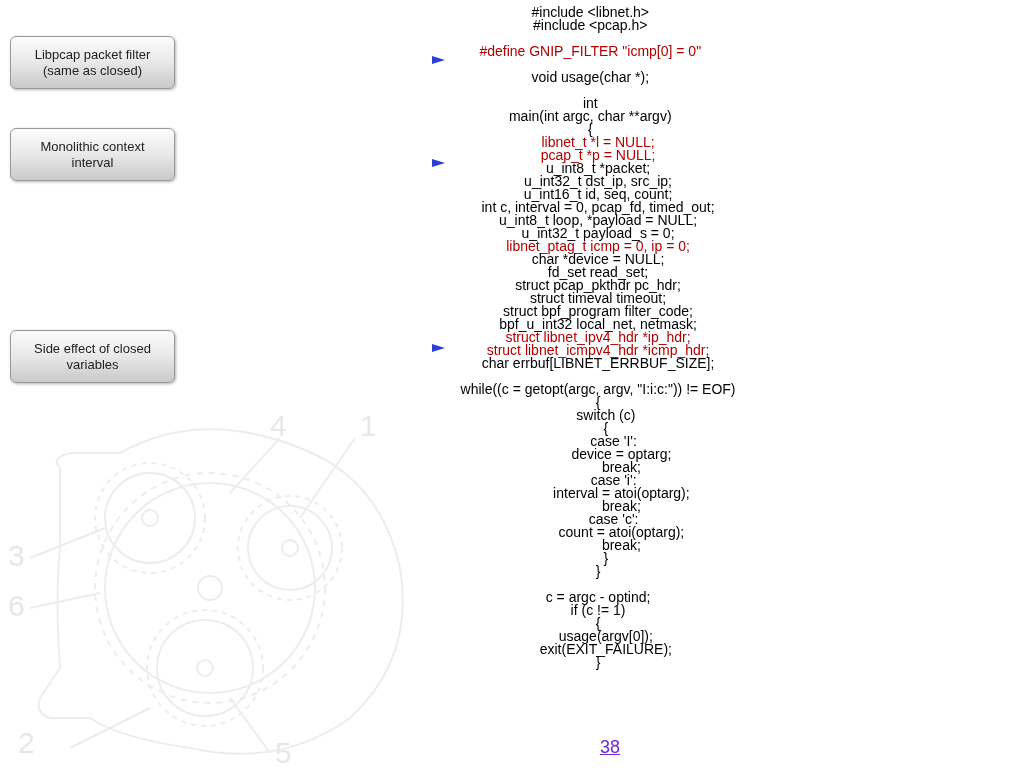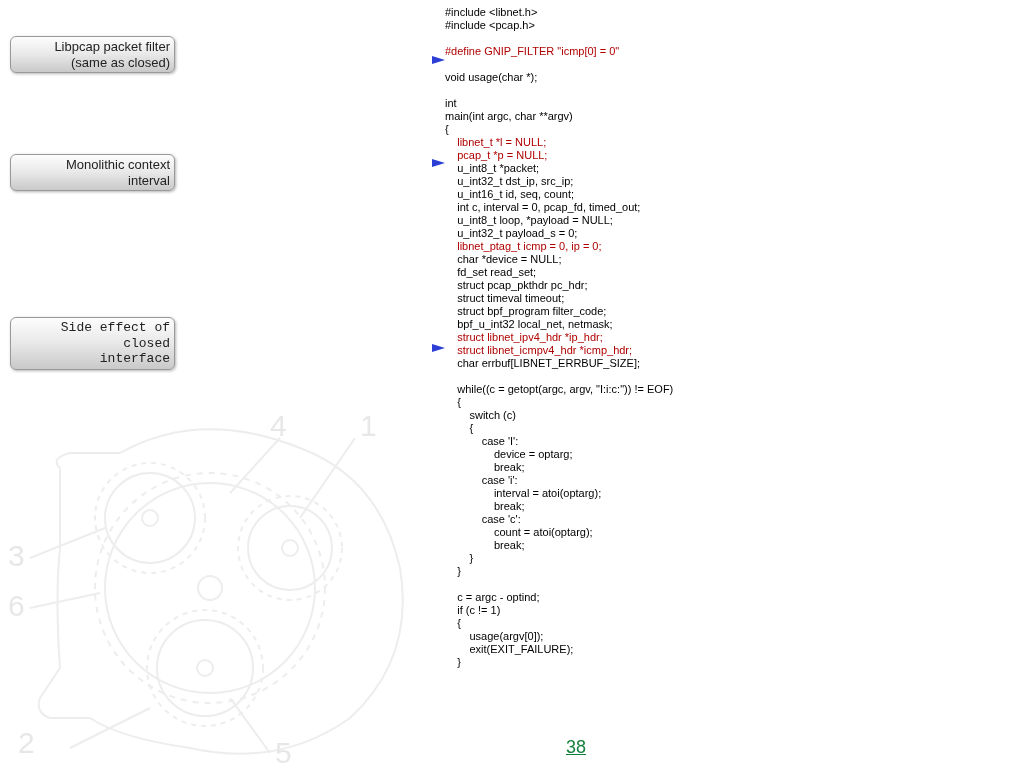--- a/index.html
+++ b/index.html
@@ -15,75 +15,76 @@
   .callout {
     position: absolute;
     left: 10px;
     width: 155px;
     background: linear-gradient(to bottom, #fdfdfd 0%, #e8e8e8 50%, #c9c9c9 100%);
     border: 1px solid #999;
     border-radius: 6px;
     box-shadow: 1px 1px 3px rgba(0,0,0,0.3);
     color: #222;
     font-size: 13px;
-    text-align: right;
-    padding: 2px 4px;
+    text-align: center;
+    padding: 10px 4px;
     line-height: 1.2;
   }
   .arrow-line {
     position: absolute;
     height: 0;
   }
   .arrow-line svg { display:block; }
   .code {
     position: absolute;
     left: 445px;
     top: 6px;
     font-family: Arial, Helvetica, sans-serif;
-    font-size: 11px;
+    font-size: 14px;
     line-height: 13px;
     white-space: pre;
     color: #000;
+    text-align: center;
   }
   .code .red { color: #b00000; }
   .gears {
     position: absolute;
     left: 0;
     bottom: 0;
     width: 430px;
     height: 370px;
     opacity: 0.35;
   }
   .gears text {
     font-family: Arial, sans-serif;
     fill: #bbb;
   }
   .pagenum {
     position: absolute;
-    left: 566px;
+    left: 600px;
     bottom: 10px;
     font-size: 18px;
-    color: #15803d;
+    color: #6d28d9;
     text-decoration: underline;
   }
 </style>
 </head>
 <body>
 
 <div class="callout" style="top:36px;">
   <span>Libpcap packet filter</span><br>
   <span>(same as closed)</span>
 </div>
-<div class="callout" style="top:154px;">
+<div class="callout" style="top:128px;">
   <span>Monolithic context</span><br>
   <span>interval</span>
 </div>
-<div class="callout" style="top:317px;font-family:Liberation Mono, monospace;">
+<div class="callout" style="top:330px;">
   <span>Side effect of closed</span><br>
-  <span>interface</span>
+  <span>variables</span>
 </div>
 
 <div class="arrow-line" style="left:170px; top:55px;">
   <svg width="275" height="10">
     <defs>
         <linearGradient id="g1" x1="0" x2="1">
           <stop offset="0" stop-color="#8a5bd6"></stop>
           <stop offset="1" stop-color="#2b3fd6"></stop>
         </linearGradient>
       </defs>

